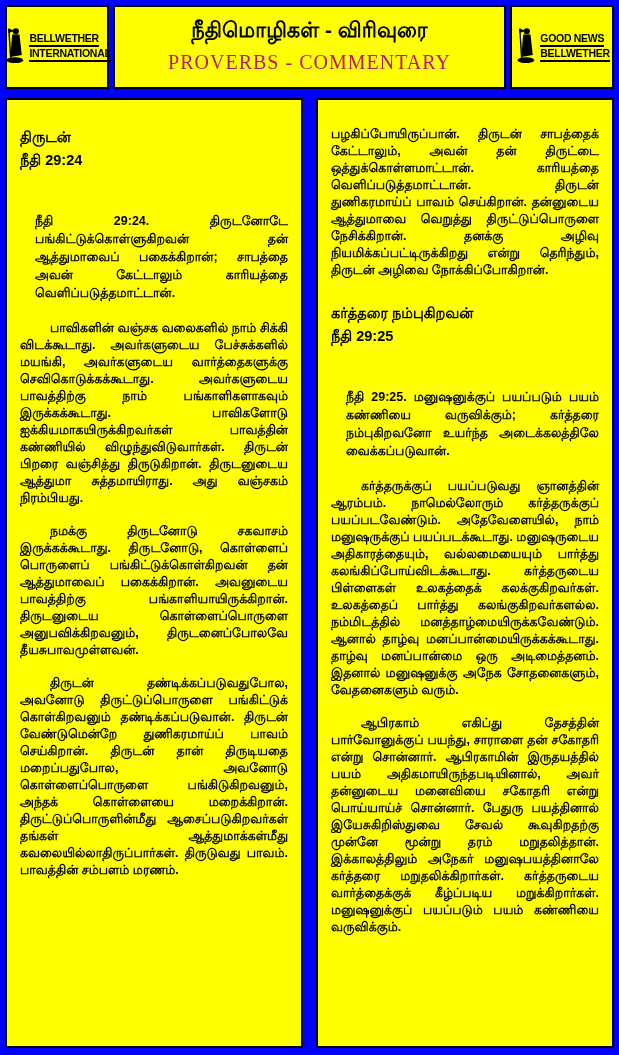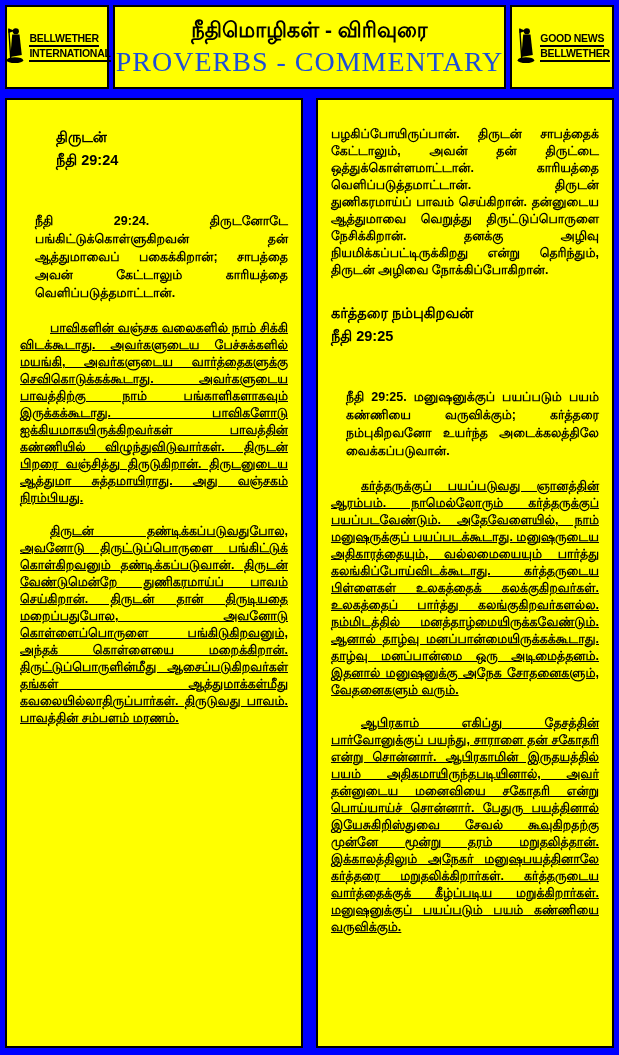--- a/index.html
+++ b/index.html
@@ -39,44 +39,44 @@
     flex:1 1 auto;
     display:flex; flex-direction:column; align-items:center; justify-content:center;
     gap:4px; padding:5px 0;
   }
   .title-tamil {
     font-weight:bold; font-size:21px; line-height:26px; color:#000;
     font-family:"Liberation Sans", sans-serif;
   }
   .title-english {
     font-family:"Liberation Serif", serif;
-    font-size:28px; line-height:30px; color:#1d4ed8; letter-spacing:1px;
+    font-size:20px; line-height:30px; color:#be185d; letter-spacing:1px;
     white-space:nowrap;
   }
 
   
   .body-row { display:flex; gap:13px; height:950px; }
   .column {
     flex:1 1 0;
     padding:26px 13px 10px 13px;
     overflow:hidden;
   }
   .tamil {
     color:#000;
     font-weight:bold;
     font-size:12.5px;
     line-height:17px;
     text-align:justify;
     font-family:"Liberation Sans", sans-serif;
   }
   .col-heading { text-align:left; font-size:14.5px; line-height:23px; }
-  .heading-block { margin-bottom:40px;margin-left:36px; }
+  .heading-block { margin-bottom:40px; }
   .verse-para { margin:0 0 18px 15px; line-height:18px; }
   p.body-para { margin:0 0 16px 0; }
-  p.indent { text-indent:30px;text-decoration:underline; }
+  p.indent { text-indent:30px; }
   .heading-block-right { margin:23px 0 40px 0; }
 </style>
 </head>
 <body>
 
 <div class="page">
 
   <div class="header-row">
 
     <div class="panel logo-box">
@@ -124,20 +124,21 @@
 
   <div class="body-row">
 
     <div class="panel column tamil">
       <div class="heading-block">
         <div class="col-heading">திருடன்</div>
         <div class="col-heading">நீதி 29:24</div>
       </div>
       <p class="verse-para">நீதி 29:24. திருடனோடே பங்கிட்டுக்கொள்ளுகிறவன் தன் ஆத்துமாவைப் பகைக்கிறான்; சாபத்தை அவன் கேட்டாலும் காரியத்தை வெளிப்படுத்தமாட்டான்.</p>
       <p class="body-para indent">பாவிகளின் வஞ்சக வலைகளில் நாம் சிக்கி விடக்கூடாது. அவர்களுடைய பேச்சுக்களில் மயங்கி, அவர்களுடைய வார்த்தைகளுக்கு செவிகொடுக்கக்கூடாது. அவர்களுடைய பாவத்திற்கு நாம் பங்காளிகளாகவும் இருக்கக்கூடாது. பாவிகளோடு ஐக்கியமாகயிருக்கிறவர்கள் பாவத்தின் கண்ணியில் விழுந்துவிடுவார்கள். திருடன் பிறரை வஞ்சித்து திருடுகிறான். திருடனுடைய ஆத்துமா சுத்தமாயிராது. அது வஞ்சகம் நிரம்பியது.</p>
+      <p class="body-para indent">நமக்கு திருடனோடு சகவாசம் இருக்கக்கூடாது. திருடனோடு, கொள்ளைப் பொருளைப் பங்கிட்டுக்கொள்கிறவன் தன் ஆத்துமாவைப் பகைக்கிறான். அவனுடைய பாவத்திற்கு பங்காளியாயிருக்கிறான். திருடனுடைய கொள்ளைப்பொருளை அனுபவிக்கிறவனும், திருடனைப்போலவே தீயசுபாவமுள்ளவன்.</p>
       <p class="body-para indent">திருடன் தண்டிக்கப்படுவதுபோல, அவனோடு திருட்டுப்பொருளை பங்கிட்டுக் கொள்கிறவனும் தண்டிக்கப்படுவான். திருடன் வேண்டுமென்றே துணிகரமாய்ப் பாவம் செய்கிறான். திருடன் தான் திருடியதை மறைப்பதுபோல, அவனோடு கொள்ளைப்பொருளை பங்கிடுகிறவனும், அந்தக் கொள்ளையை மறைக்கிறான். திருட்டுப்பொருளின்மீது ஆசைப்படுகிறவர்கள் தங்கள் ஆத்துமாக்கள்மீது கவலையில்லாதிருப்பார்கள். திருடுவது பாவம். பாவத்தின் சம்பளம் மரணம்.</p>
     </div>
 
     <div class="panel column tamil">
       <p class="body-para">பழகிப்போயிருப்பான். திருடன் சாபத்தைக் கேட்டாலும், அவன் தன் திருட்டை ஒத்துக்கொள்ளமாட்டான். காரியத்தை வெளிப்படுத்தமாட்டான். திருடன் துணிகரமாய்ப் பாவம் செய்கிறான். தன்னுடைய ஆத்துமாவை வெறுத்து திருட்டுப்பொருளை நேசிக்கிறான். தனக்கு அழிவு நியமிக்கப்பட்டிருக்கிறது என்று தெரிந்தும், திருடன் அழிவை நோக்கிப்போகிறான்.</p>
       <div class="heading-block heading-block-right">
         <div class="col-heading">கர்த்தரை நம்புகிறவன்</div>
         <div class="col-heading">நீதி 29:25</div>
       </div>
       <p class="verse-para">நீதி 29:25. மனுஷனுக்குப் பயப்படும் பயம் கண்ணியை வருவிக்கும்; கர்த்தரை நம்புகிறவனோ உயர்ந்த அடைக்கலத்திலே வைக்கப்படுவான்.</p>

